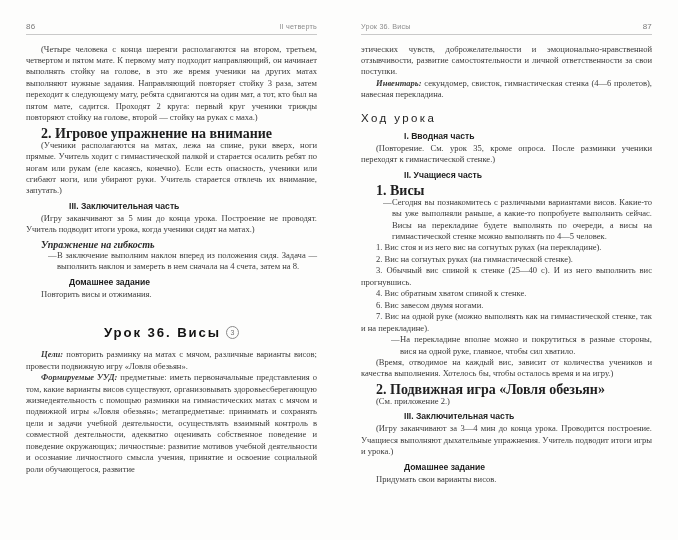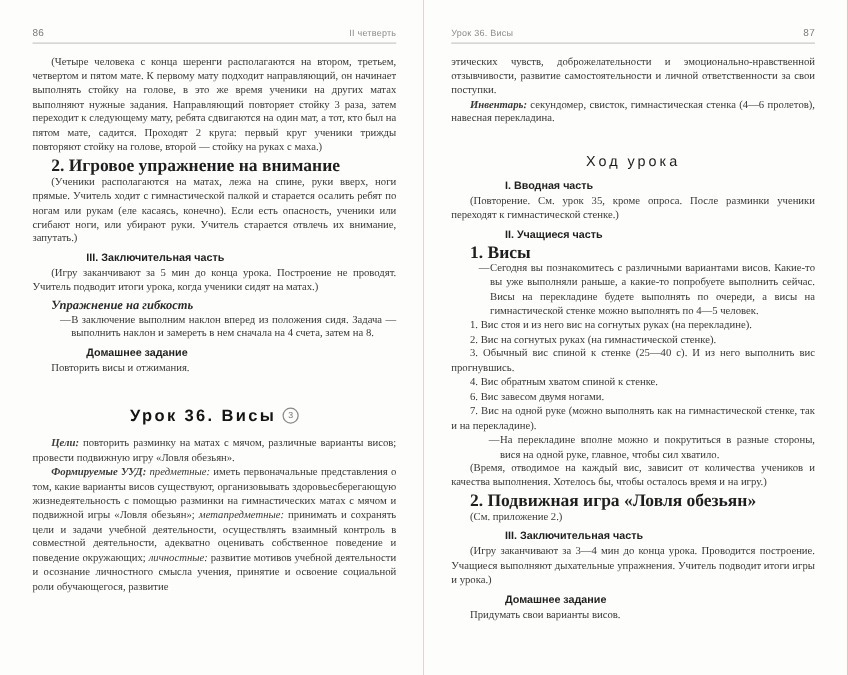--- a/index.html
+++ b/index.html
@@ -11,21 +11,21 @@
     width: 678px;
     height: 540px;
     font-family: "Liberation Serif", "DejaVu Serif", serif;
     color: #2b2b2b;
     overflow: hidden;
   }
   .spread {
     width: 678px;
     height: 540px;
     display: flex;
-    background: #7f1d1d;
+    background: #86efac;
     position: relative;
   }
   .page {
     width: 339px;
     height: 540px;
     box-sizing: border-box;
     position: relative;
     background: #fdfdfc;
   }
   .page-left  { padding: 22px 22px 10px 26px; }
@@ -83,26 +83,25 @@
     font-weight: bold;
     font-size: 10px;
     color: #2b2b2b;
     margin: 3px 0 0 0;
     line-height: 11px;
     text-indent: 15px;
   }
 
   
   .khead {
-    text-align: center;
     font-family: "Liberation Sans", "DejaVu Sans", sans-serif;
     font-size: 11.5px;
     letter-spacing: 2.4px;
     color: #1d1d1d;
-    margin: 23px 0 7px 0;
+    margin: 11px 0 7px 0;
   }
 
   
   .lesson-title-wrap {
     display: flex;
     align-items: center;
     justify-content: center;
     margin: 25px 0 9px 0;
   }
   .lesson-title {
@@ -141,21 +140,21 @@
     flex: 0 0 9px;
   }
   .dashitem .dtxt {
     flex: 1;
     text-align: justify;
   }
   .dashitem.deep { padding-left: 30px; }
 
   .num-list .txt { text-indent: 15px; }
 
-  .it { font-style: italic; }
+  .it { }
   .bi { font-style: italic; font-weight: bold; }
 </style>
 </head>
 <body>
 
 <div class="spread">
 
   <div class="page page-left">
 
     <div class="runhead">

